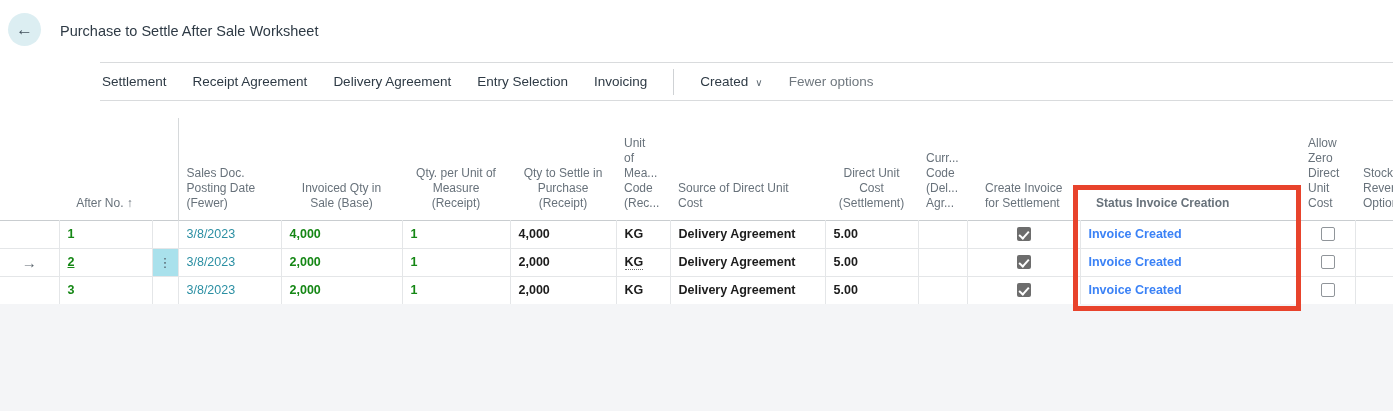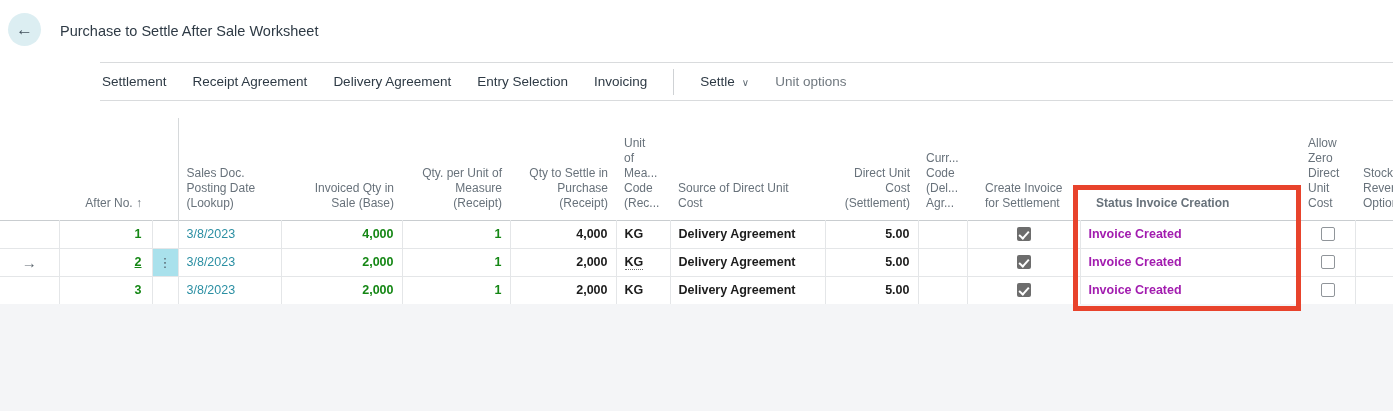--- a/index.html
+++ b/index.html
@@ -28,28 +28,28 @@
   th { vertical-align:bottom; font-weight:400; font-size:12px; color:#68727b;
     padding:0 8px 9px 8px; line-height:15px; height:102px; }
   th .hlbl { white-space:pre-line; display:inline-block; text-align:inherit; }
   thead tr { border-bottom:1px solid #c9cdd0; }
   .th-freeze { border-left:1px solid #d6d9db; }
   tbody tr { border-bottom:1px solid #e4e6e8; }
   tbody tr:last-child { border-bottom:1px solid #d4d7d9; }
   td { height:28px; border-left:1px solid #e4e6e8; font-size:12.5px; color:#1c1c1c;
     padding:0 8px; overflow:hidden; white-space:nowrap; }
   td:first-child { border-left:none; }
-  .al { text-align:left; }  .ar { text-align:right; }  .ac { text-align:center; padding:0; }
+  .al { text-align:left; }  .ar { }  .ac { text-align:center; padding:0; }
   .b { font-weight:700; }
   .green { color:#158715; font-weight:700; }
   .teal { color:#2b8fa3; }
   .u { text-decoration:underline; }
   .dotted-u { border-bottom:1px dotted #6a6a6a; }
   .entry-cell { padding-right:10px; }
-  .status-cell { color:#a21caf; font-weight:700; padding-left:8px; }
+  .status-cell { color:#3b82f6; font-weight:700; padding-left:8px; }
   .hdr-create { padding-left:18px; }
   .hdr-status { padding-left:16px;font-weight:bold; }
   .row-marker { color:#5c666f; font-size:15px; }
   .menu-dots-cell { padding:0; text-align:center; color:#53626c; font-size:13px; }
   .menu-dots-cell.sel { background:#a9e1ec; }
 
   
   .cb { position:relative; display:inline-block; width:14px; height:14px;
     border-radius:2px; vertical-align:middle; cursor:pointer; }
   .cb.checked { background:#6d6d6d; }
@@ -74,22 +74,22 @@
   <button class="back-btn"><span>←</span></button>
   <div class="page-title">Purchase to Settle After Sale Worksheet</div>
 
   <div class="menubar">
     <button class="menu-item">Settlement</button>
     <button class="menu-item">Receipt Agreement</button>
     <button class="menu-item">Delivery Agreement</button>
     <button class="menu-item">Entry Selection</button>
     <button class="menu-item">Invoicing</button>
     <div class="menu-sep"></div>
-    <button class="menu-item"><span>Settle</span><span class="chevron">∨</span></button>
-    <button class="menu-item dim">Unit options</button>
+    <button class="menu-item"><span>Created</span><span class="chevron">∨</span></button>
+    <button class="menu-item dim">Fewer options</button>
   </div>
 
   <div class="grid-wrap">
     <table>
       <colgroup>
         <col style="width:59px">
           <col style="width:93px">
           <col style="width:26px">
         <col style="width:103px">
           <col style="width:121px">
@@ -104,21 +104,21 @@
           <col style="width:55px">
           <col style="width:105px">
       </colgroup>
       <thead>
         <tr>
           <th class="al"></th>
           <th class="ar entry-cell"><span class="hlbl">After No.</span> <span>↑</span></th>
           <th class="al"></th>
           <th class="al th-freeze"><span class="hlbl">Sales Doc.
 Posting Date
-(Lookup)</span></th>
+(Fewer)</span></th>
           <th class="ar"><span class="hlbl">Invoiced Qty in
 Sale (Base)</span></th>
           <th class="ar"><span class="hlbl">Qty. per Unit of
 Measure
 (Receipt)</span></th>
           <th class="ar"><span class="hlbl">Qty to Settle in
 Purchase
 (Receipt)</span></th>
           <th class="al"><span class="hlbl">Unit
 of

